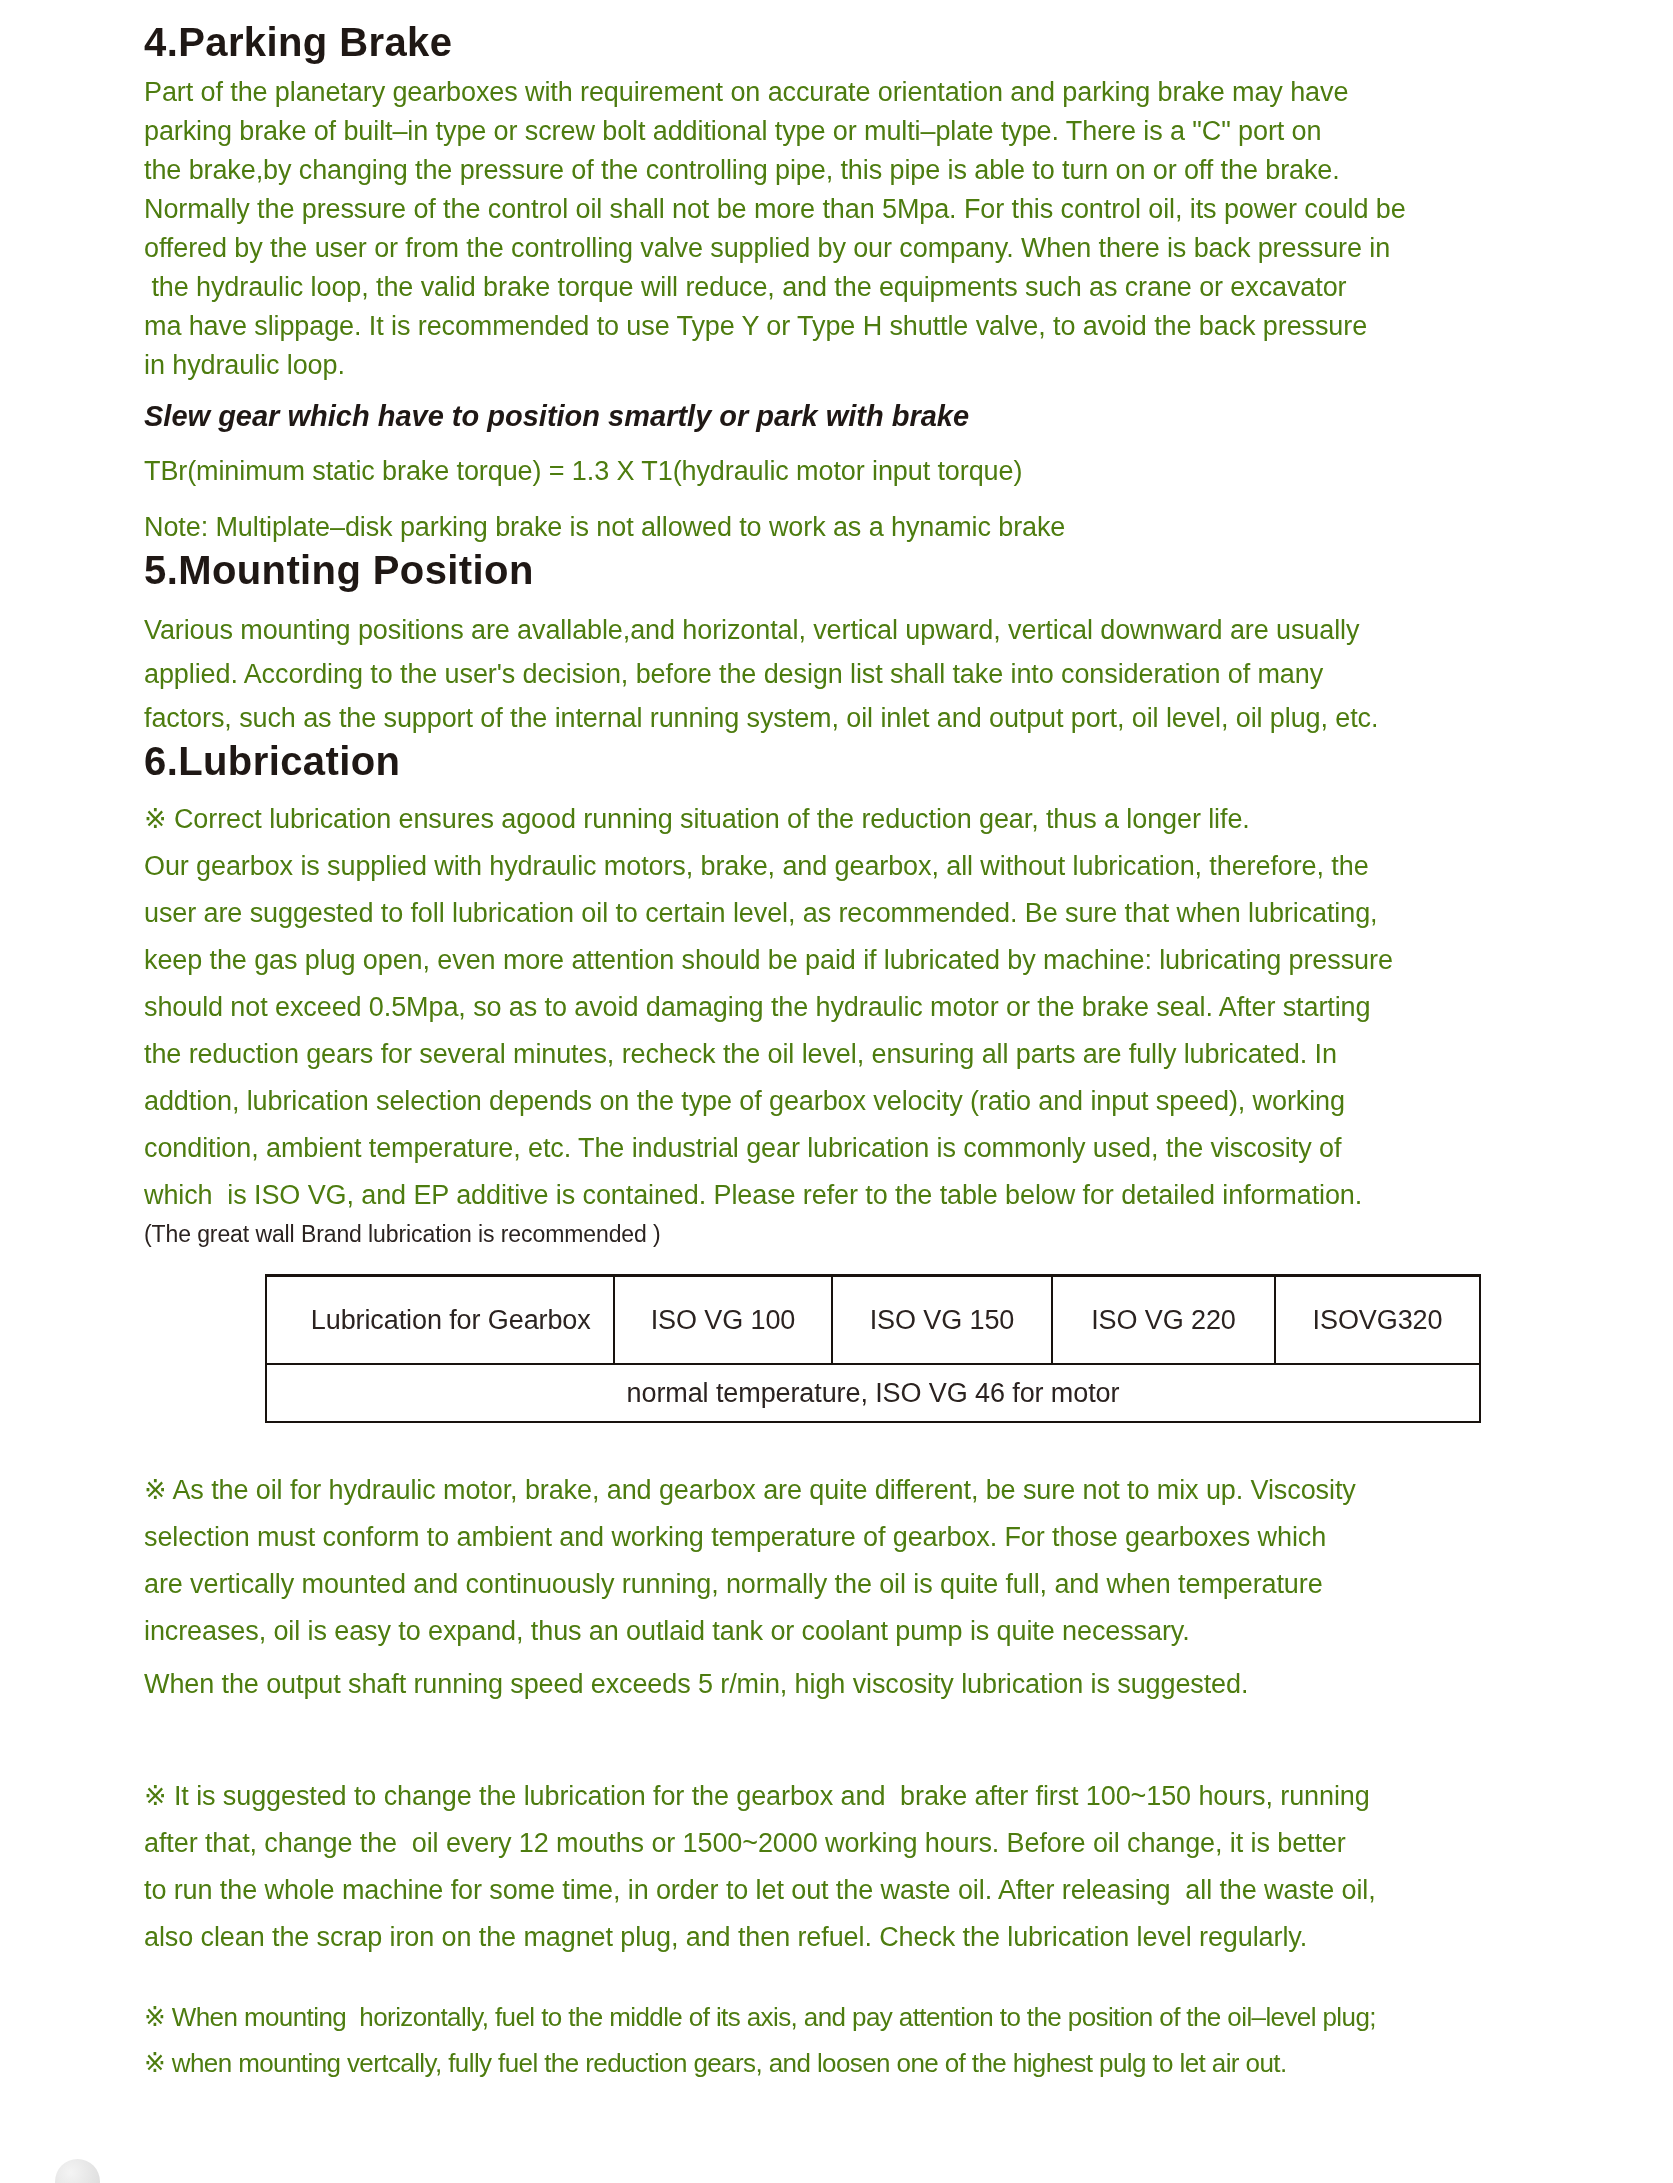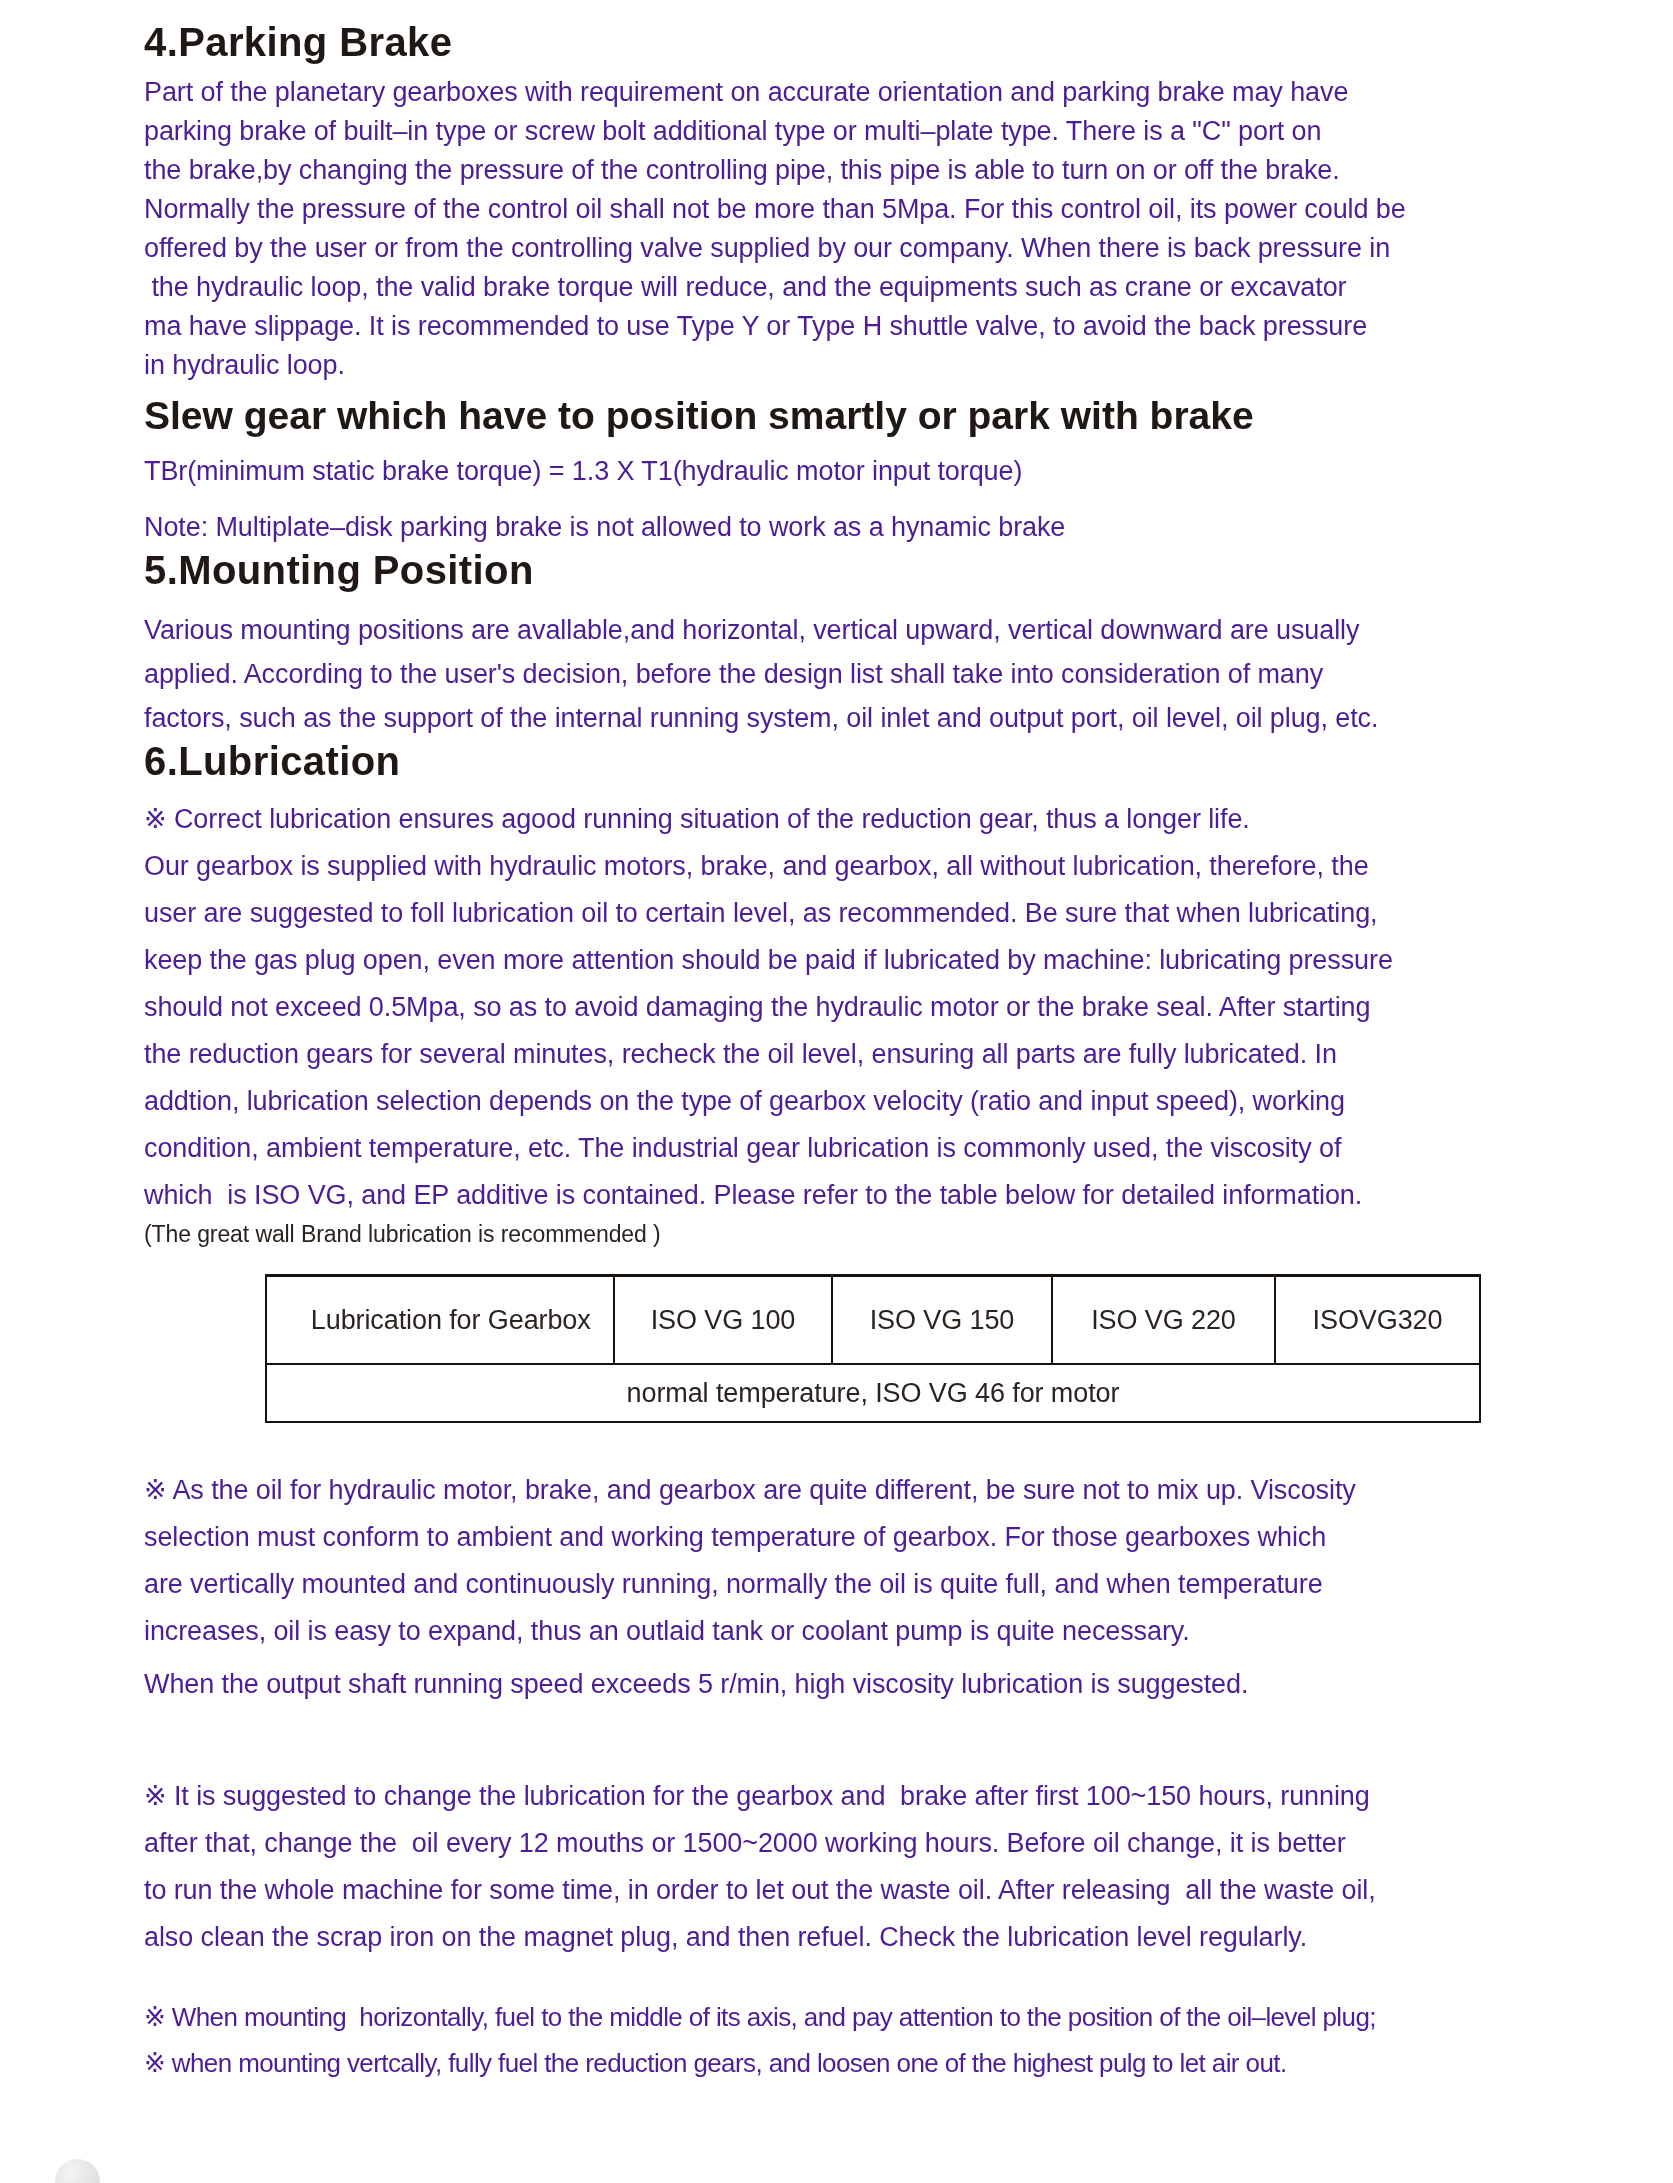--- a/index.html
+++ b/index.html
@@ -13,28 +13,29 @@
     font-family:"Liberation Sans","DejaVu Sans",sans-serif;
     color:#2b2320;
   }
   h1.sec-heading {
     margin:0; padding:0;
     font-size:40px; line-height:42px;
     font-weight:bold; color:#1f1815;
     letter-spacing:0.4px;
   }
   p { margin:0; padding:0; white-space:pre-wrap; }
-  .body { font-size:27px; letter-spacing:-0.1px; color:#4c1d95; }
+  .body { font-size:27px; letter-spacing:-0.1px; color:#4d7c0f; }
   .lh56 { line-height:39px; }
   .lh62 { line-height:44px; }
   .lh66 { line-height:47px; }
   .subhead {
     margin-top:14px;
-    font-size:39px; line-height:34px; font-weight:bold; color:#1f1815;
+    font-size:29px; line-height:34px; font-weight:bold; color:#1f1815;
     white-space:pre-wrap;
+    font-style:italic;
   }
   .mt-body1   { margin-top:10px; }
   .mt-formula { margin-top:15.5px; }
   .mt-note    { margin-top:12.7px; }
   .mt-h5      { margin-top:31px; }
   .mt-body5   { margin-top:17px; }
   .mt-h6      { margin-top:22.5px; }
   .mt-body6   { margin-top:14px; }
   .small-note { font-size:23px; line-height:30px; letter-spacing:-0.1px; }
   .mt-notes1  { margin-top:44px; }

